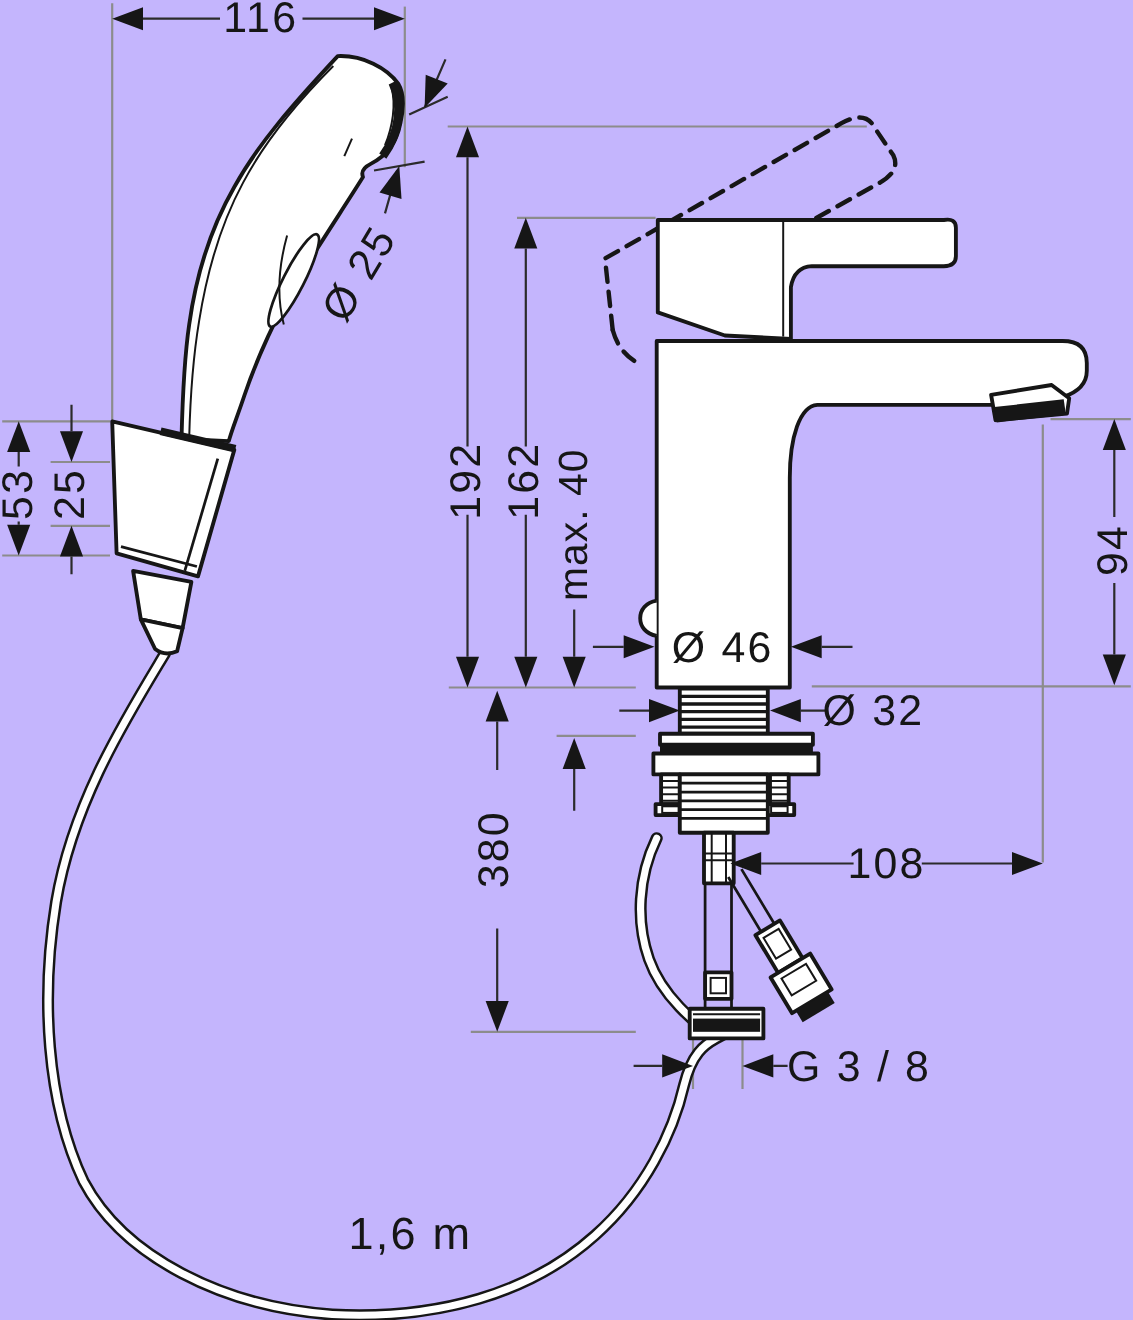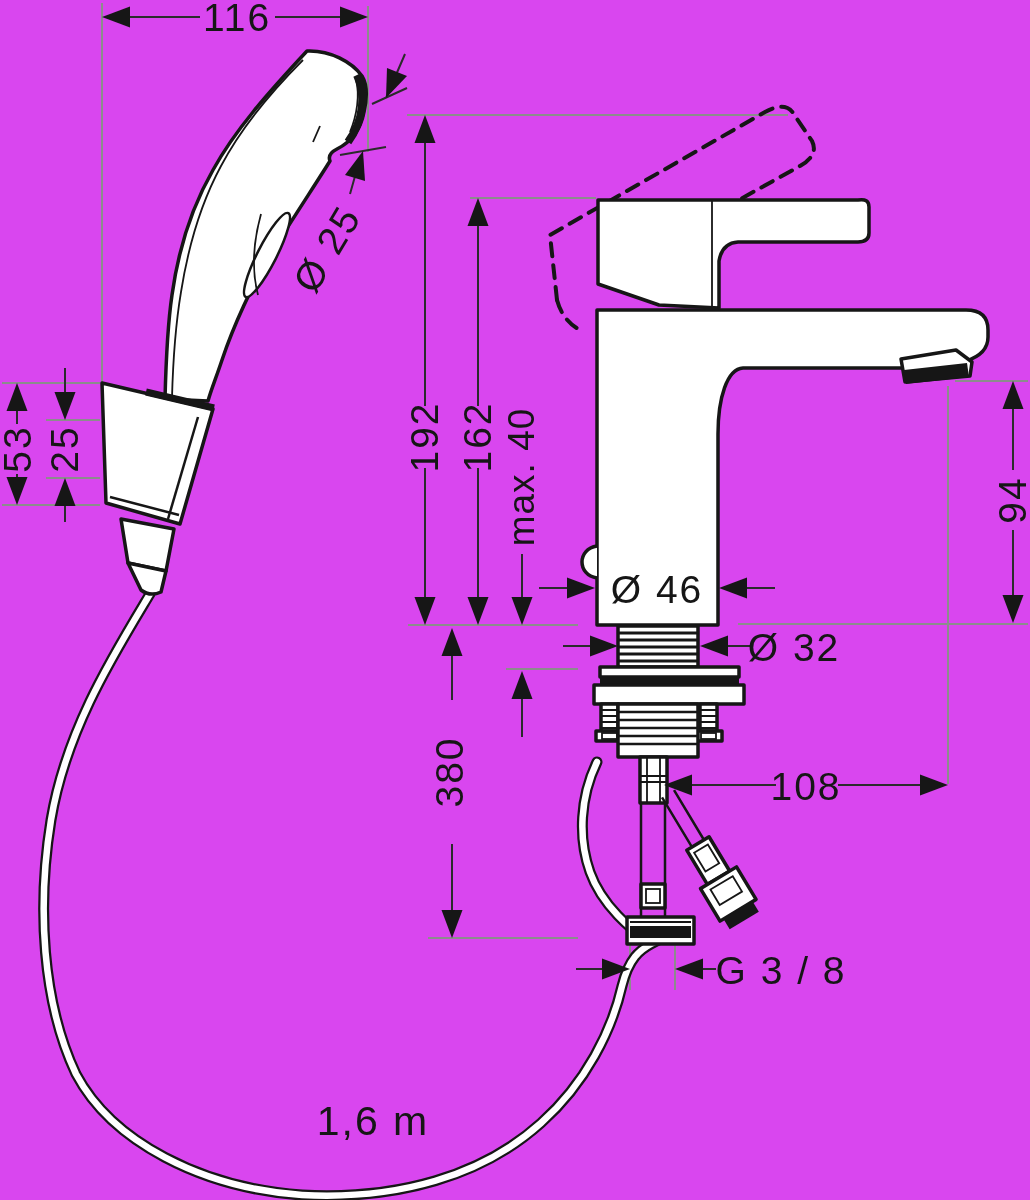--- a/index.html
+++ b/index.html
@@ -1,16 +1,16 @@
 <!DOCTYPE html>
 <html><head>
 <meta charset="utf-8">
 <style>
   html,body{margin:0;padding:0;background:#fff;}
-  .stage{position:relative;width:1030px;height:1200px;background:#d946ef;overflow:hidden;
+  .stage{position:relative;width:1030px;height:1200px;background:#c4b5fd;overflow:hidden;
          font-family:"Liberation Sans", sans-serif;}
   svg{position:absolute;left:0;top:0;}
   text{fill:#161616;font-family:"Liberation Sans", sans-serif;font-size:39px;letter-spacing:2px;}
   text.small{font-size:37px;letter-spacing:1px;}
   .outline{fill:#ffffff;stroke:#161616;stroke-width:3.5;stroke-linejoin:round;}
   .thin{fill:none;stroke:#161616;stroke-width:1.8;}
   .mid{fill:none;stroke:#161616;stroke-width:2.5;}
   .thick{fill:none;stroke:#161616;stroke-width:7;}
   .ext{fill:none;stroke:#8c8c8c;stroke-width:2;}
   .dim{fill:none;stroke:#2b2b2b;stroke-width:2;}

